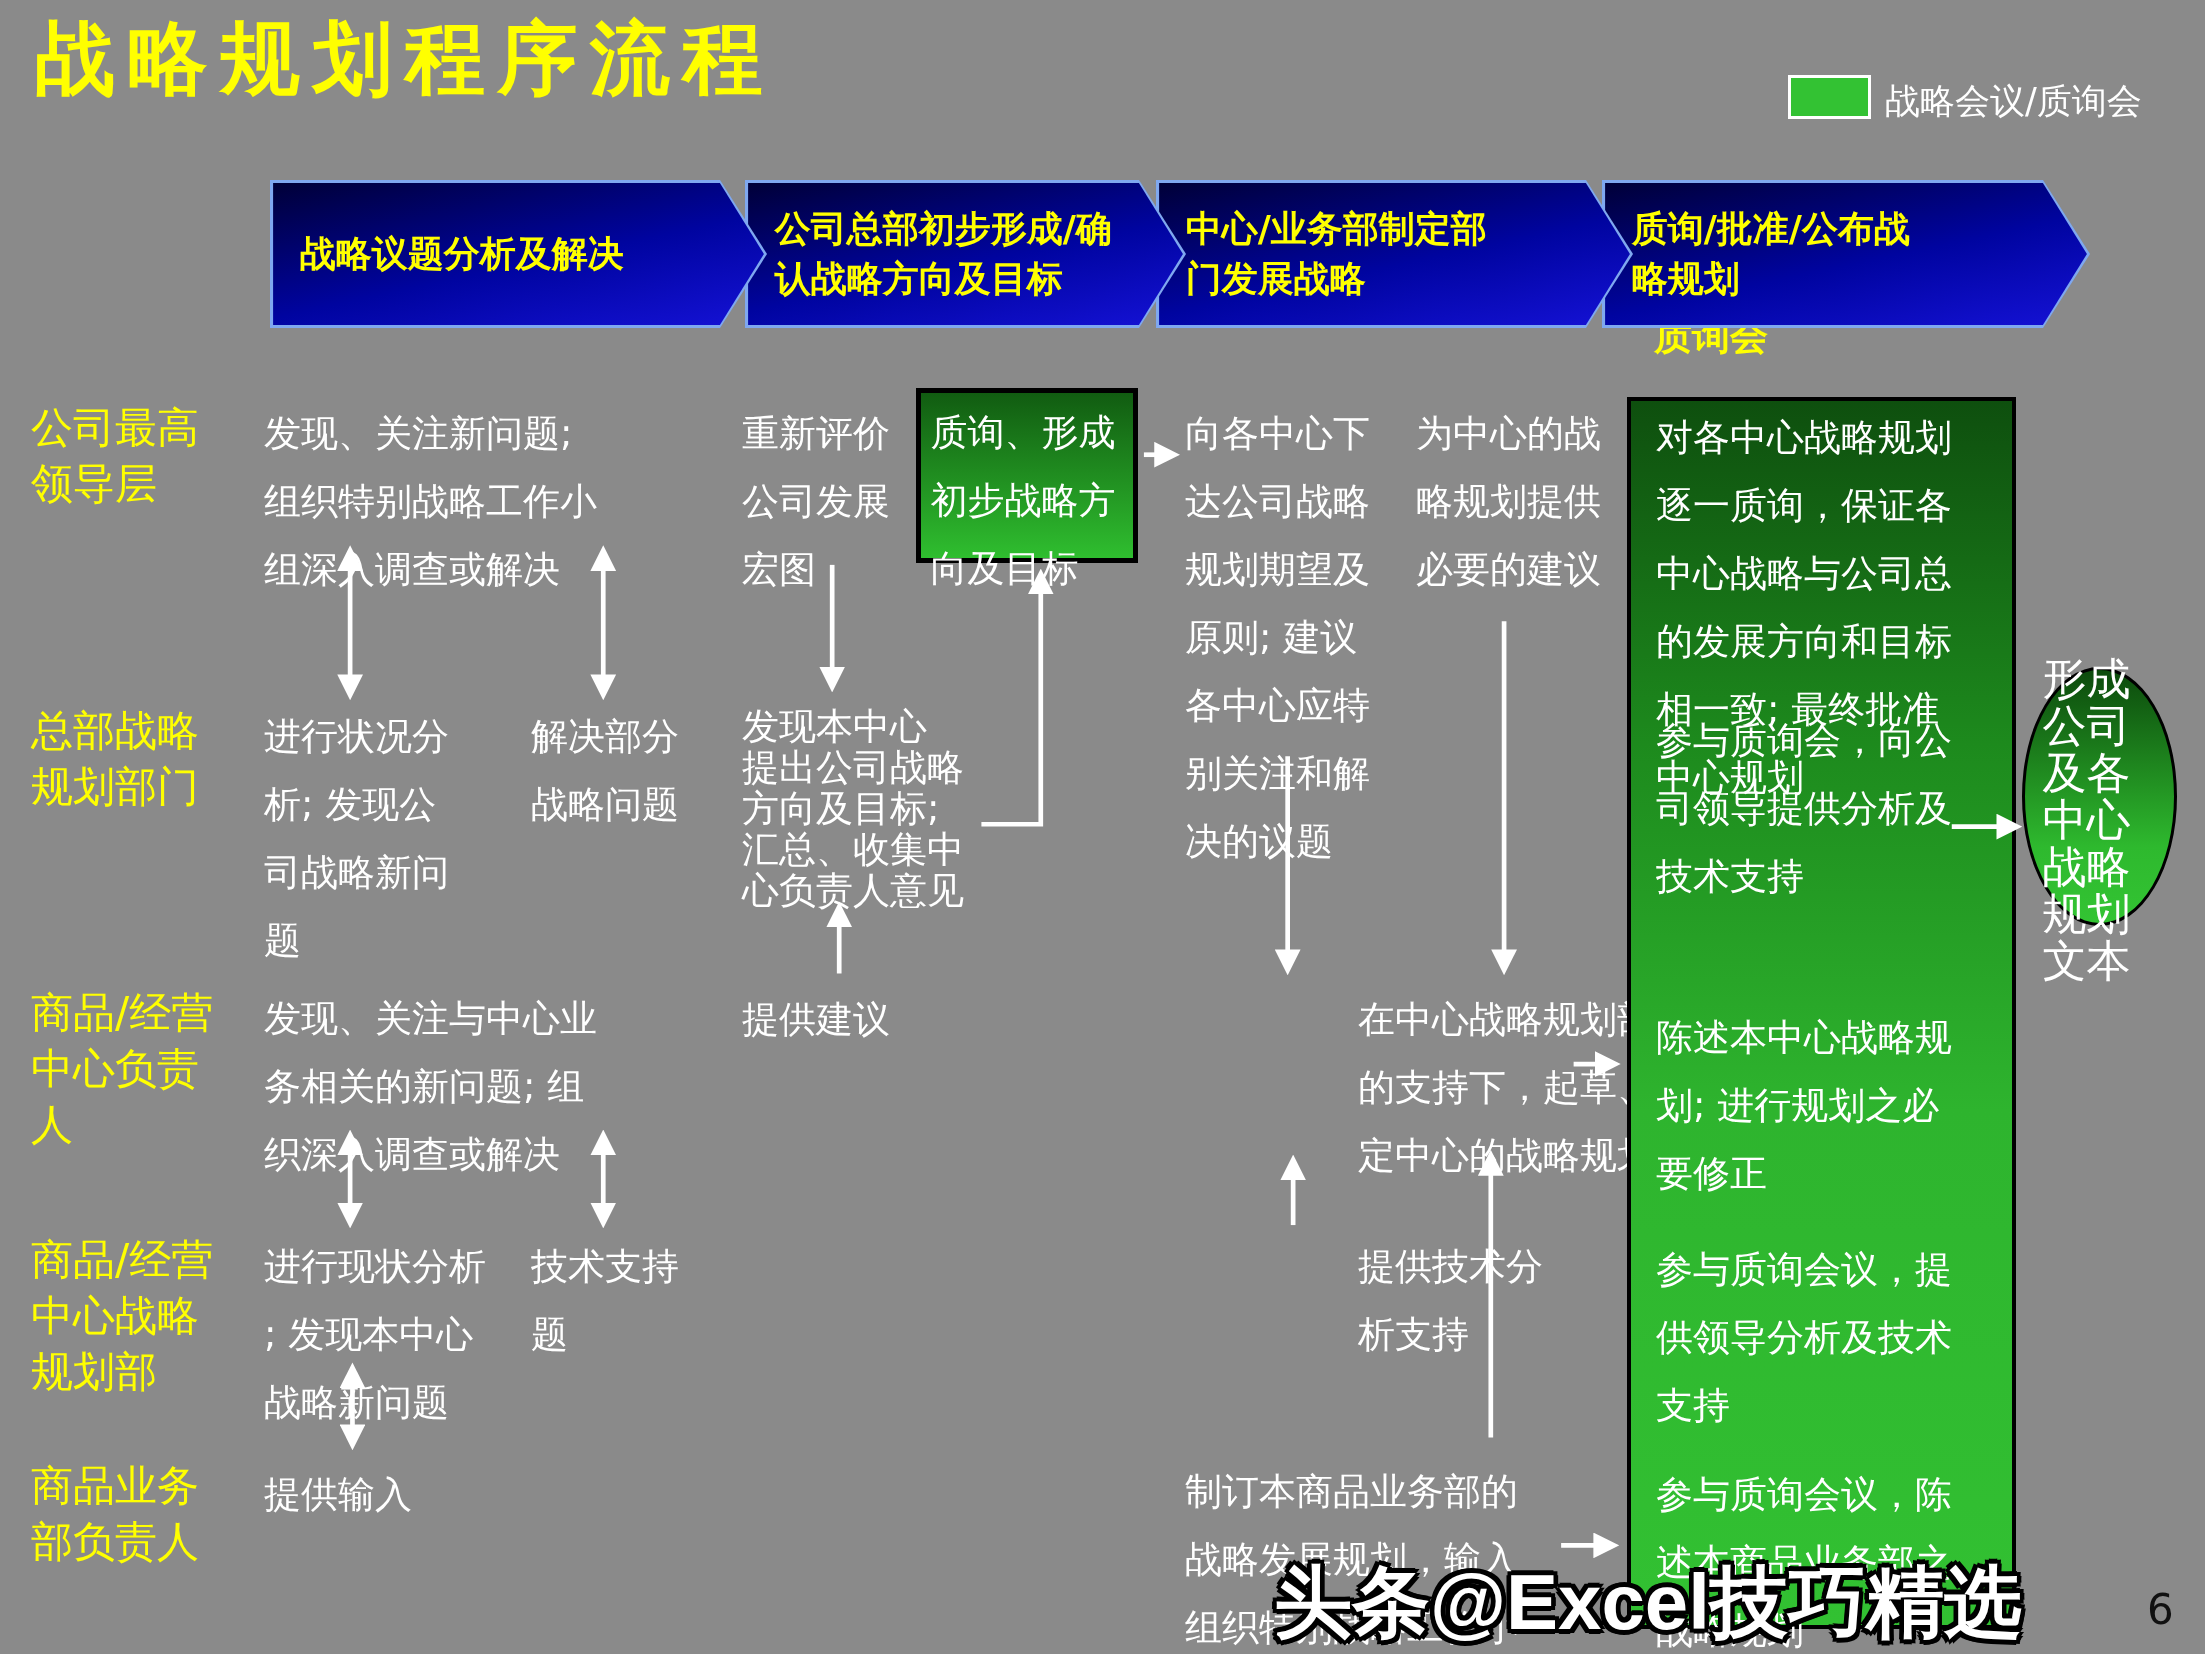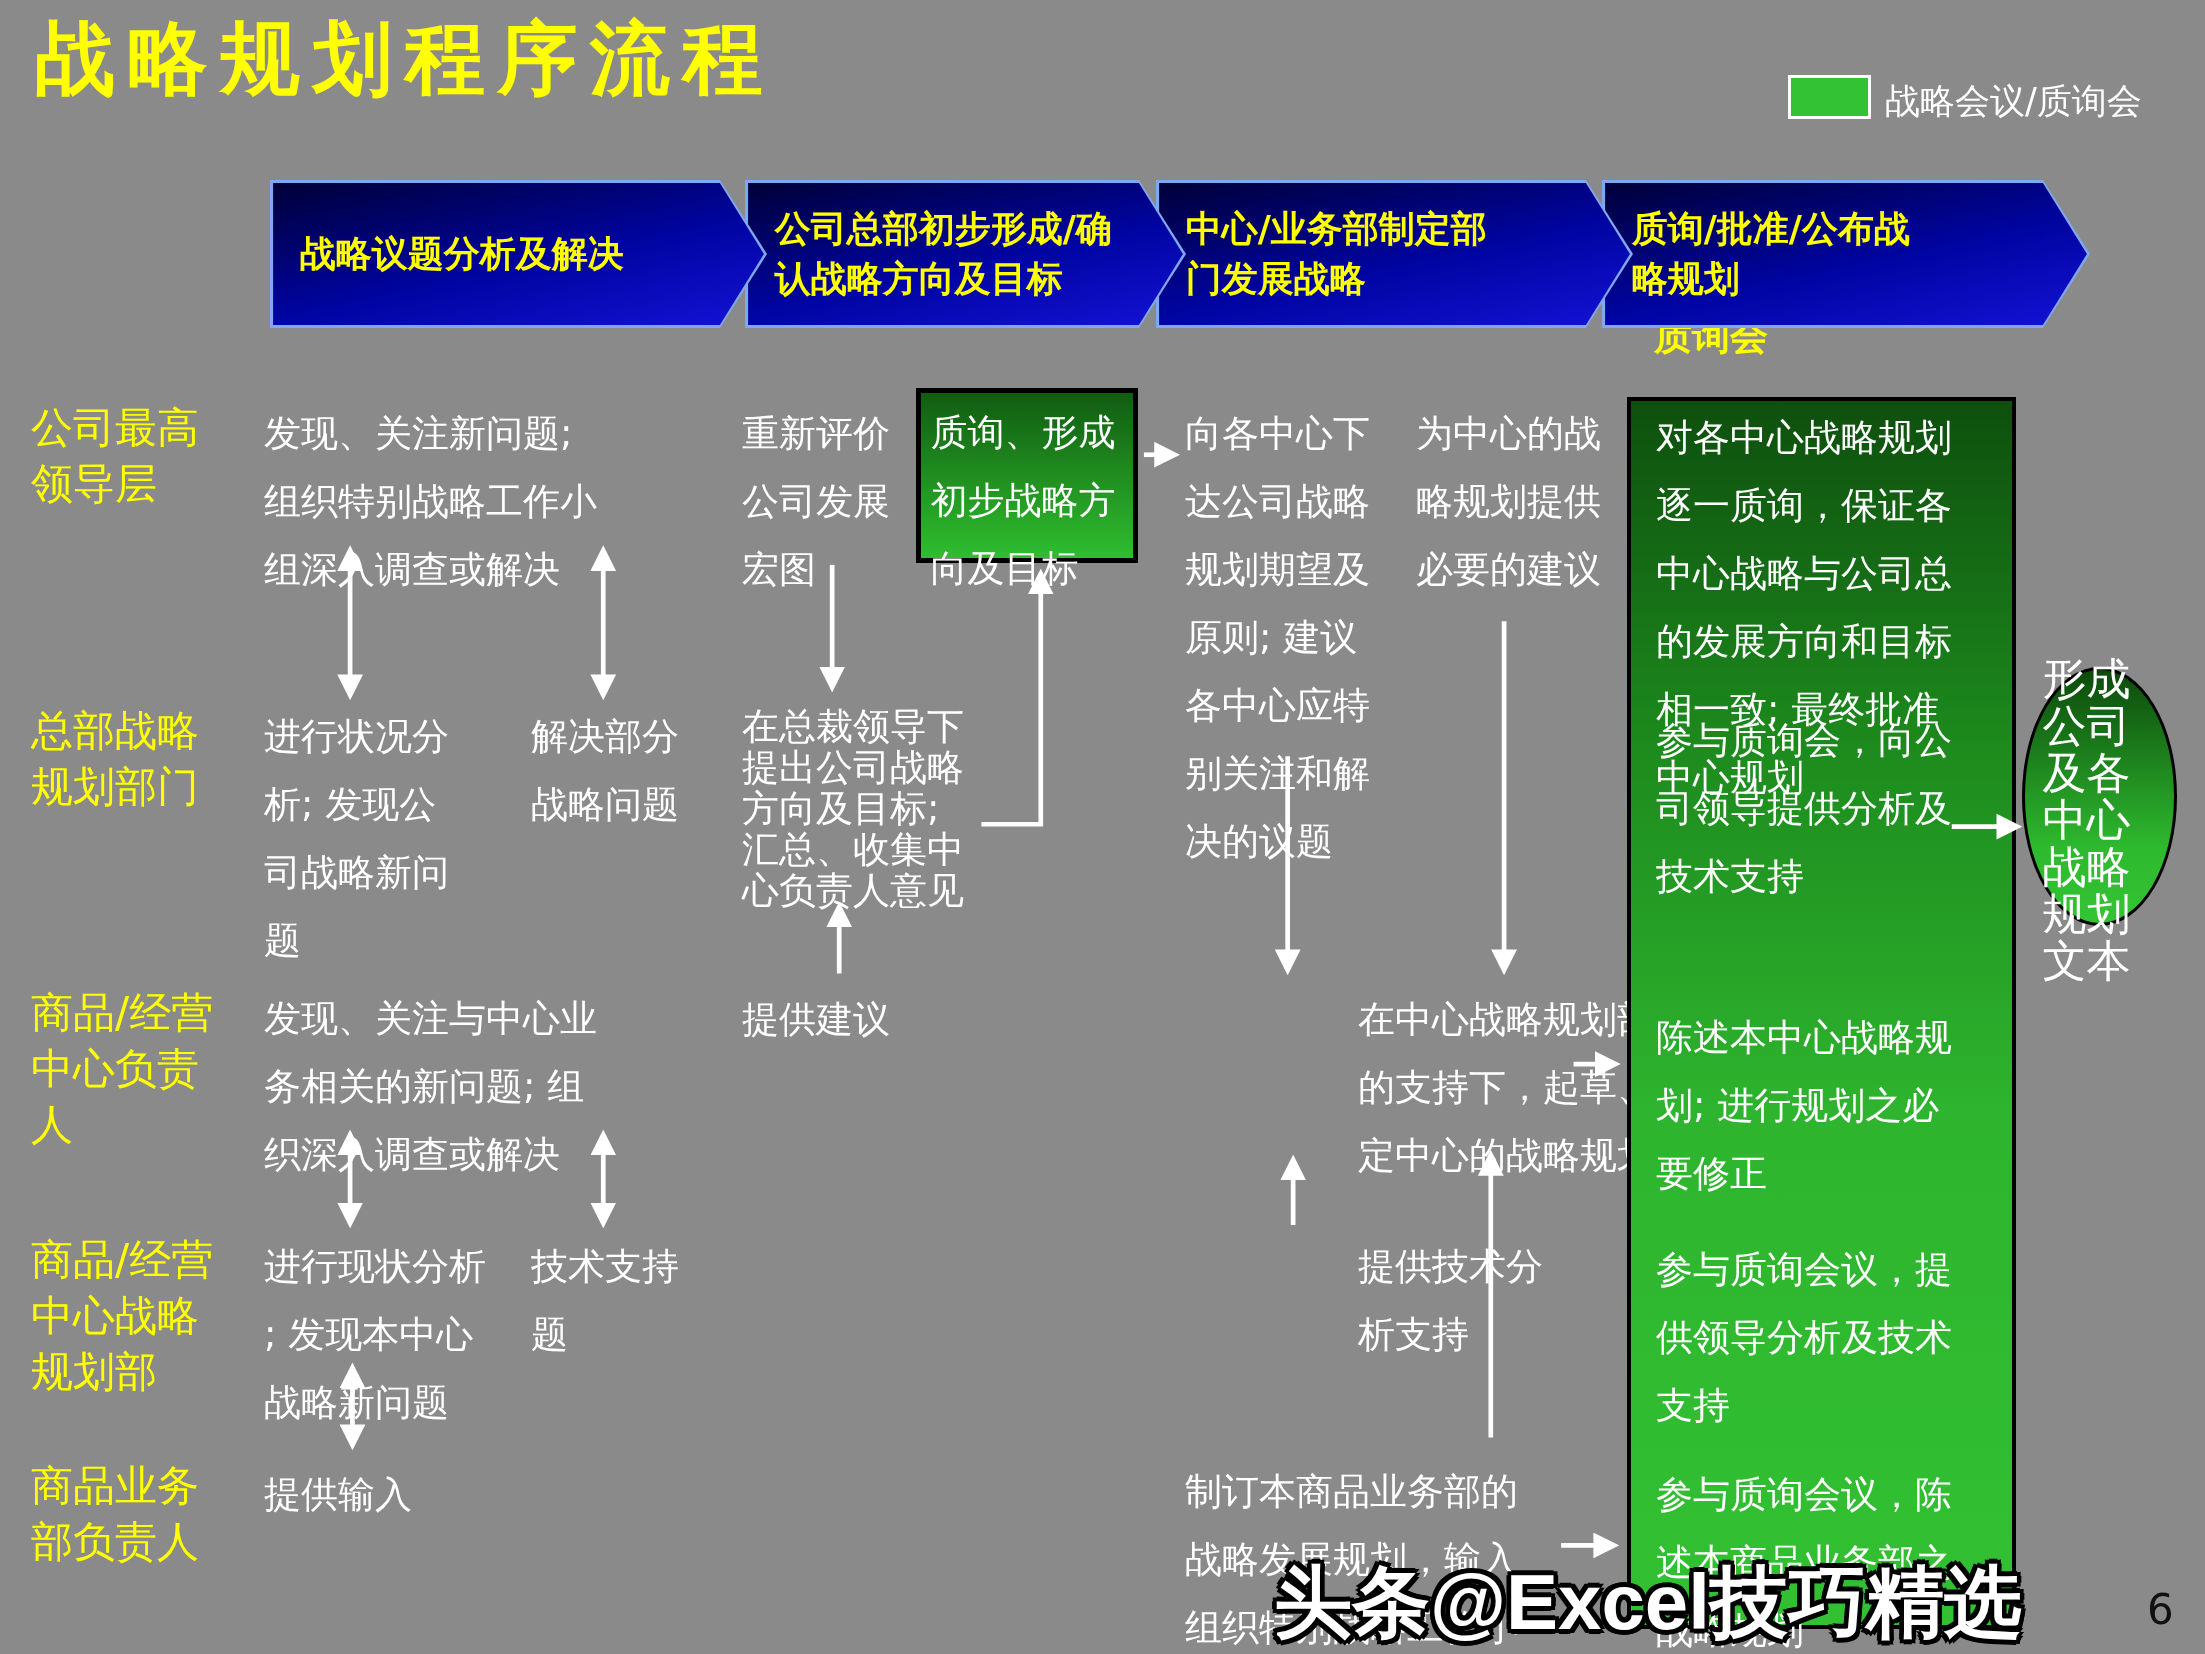--- a/index.html
+++ b/index.html
@@ -125,21 +125,21 @@
   <div class="txt pre" style="left:264px;top:1461px;width:203px">提供输入</div>
 
   <div class="txt pre" style="left:742px;top:400px;width:188px">重新评价
 公司发展
 宏图</div>
   <div id="meeting-box">
     <div class="txt pre">质询、形成
 初步战略方
 向及目标</div>
   </div>
-  <div class="txt pre" style="left:742px;top:706px;width:266px;line-height:41px">在总裁领导下
+  <div class="txt pre" style="left:742px;top:706px;width:266px;line-height:41px">发现本中心
 提出公司战略
 方向及目标;
 汇总、收集中
 心负责人意见</div>
   <div class="txt pre" style="left:742px;top:986px;width:203px">提供建议</div>
 
   <div class="txt pre" style="left:1185px;top:400px;width:234px">向各中心下
 达公司战略
 规划期望及
 原则; 建议

